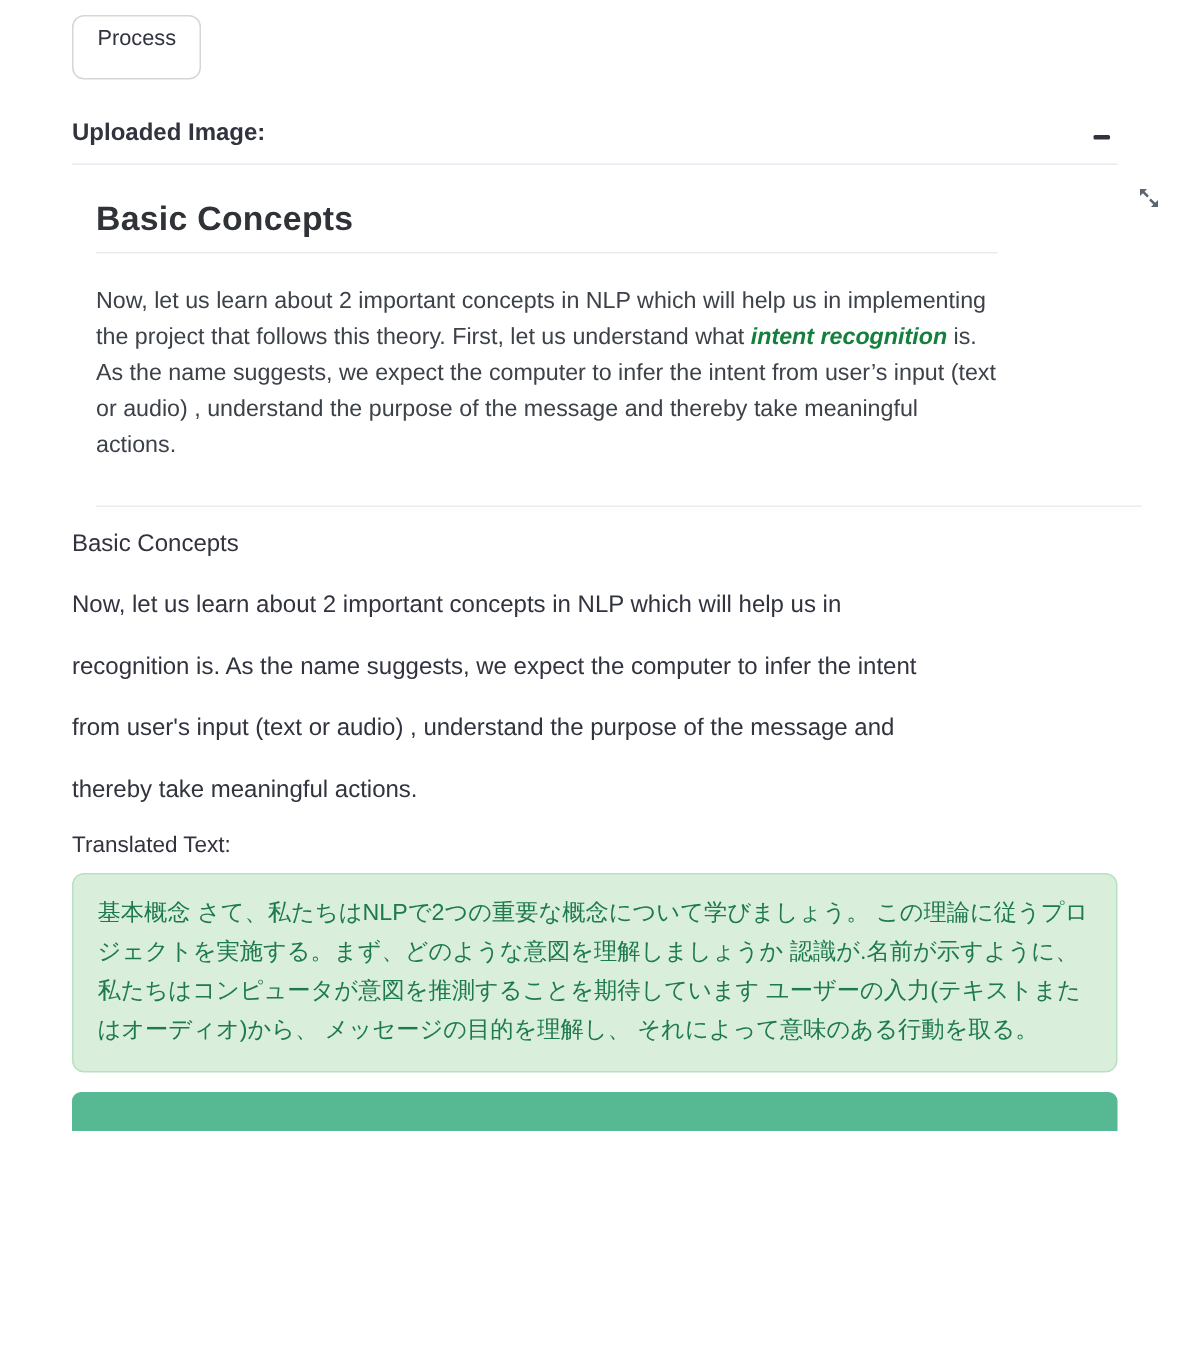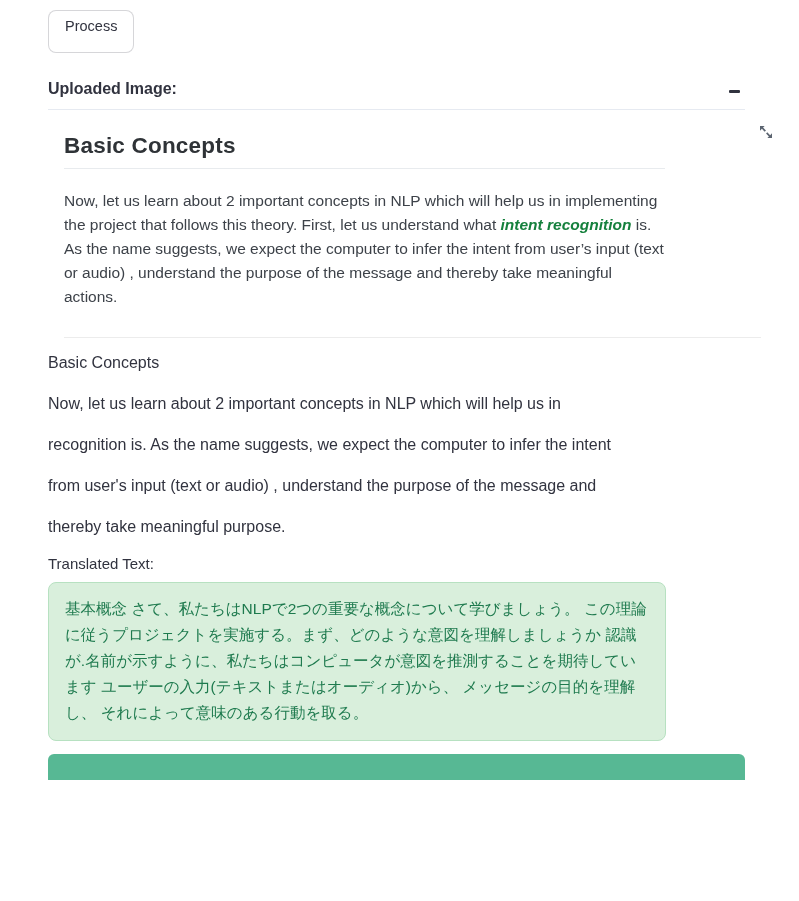--- a/index.html
+++ b/index.html
@@ -105,21 +105,21 @@
 
   
   .translated-heading {
     margin-top: 14px;
     font-size: 15px;
     font-weight: 400;
     color: #31333F;
   }
   .success-box {
     margin-top: 10px;
-    width: 618px;
+    width: 697px;
     background: #d9efdc;
     border: 1px solid #b7e1c1;
     border-radius: 8px;
     padding: 13px 16px 14px 16px;
     color: #1e7a4e;
     font-size: 15.5px;
     line-height: 26px;
   }
 
   .bottom-accent-bar {
@@ -152,21 +152,21 @@
     <p class="doc-para"><span>Now, let us learn about 2 important concepts in NLP which will help us in implementing the project that follows this theory. First, let us understand what </span><strong>intent recognition</strong><span> is. As the name suggests, we expect the computer to infer the intent from user’s input (text or audio) , understand the purpose of the message and thereby take meaningful actions.</span></p>
     <div class="image-bottom-rule"></div>
   </div>
 
 
   <div class="output-lines">
     <p>Basic Concepts</p>
     <p>Now, let us learn about 2 important concepts in NLP which will help us in</p>
     <p>recognition is. As the name suggests, we expect the computer to infer the intent</p>
     <p>from user's input (text or audio) , understand the purpose of the message and</p>
-    <p>thereby take meaningful purpose.</p>
+    <p>thereby take meaningful actions.</p>
   </div>
 
   <div class="translated-heading">Translated Text:</div>
 
   <div class="success-box">
     <span>基本概念 さて、私たちはNLPで2つの重要な概念について学びましょう。 この理論に従うプロジェクトを実施する。まず、どのような意図を理解しましょうか 認識が.名前が示すように、私たちはコンピュータが意図を推測することを期待しています ユーザーの入力(テキストまたはオーディオ)から、 メッセージの目的を理解し、 それによって意味のある行動を取る。</span>
   </div>
 
   <div class="bottom-accent-bar"></div>
 

